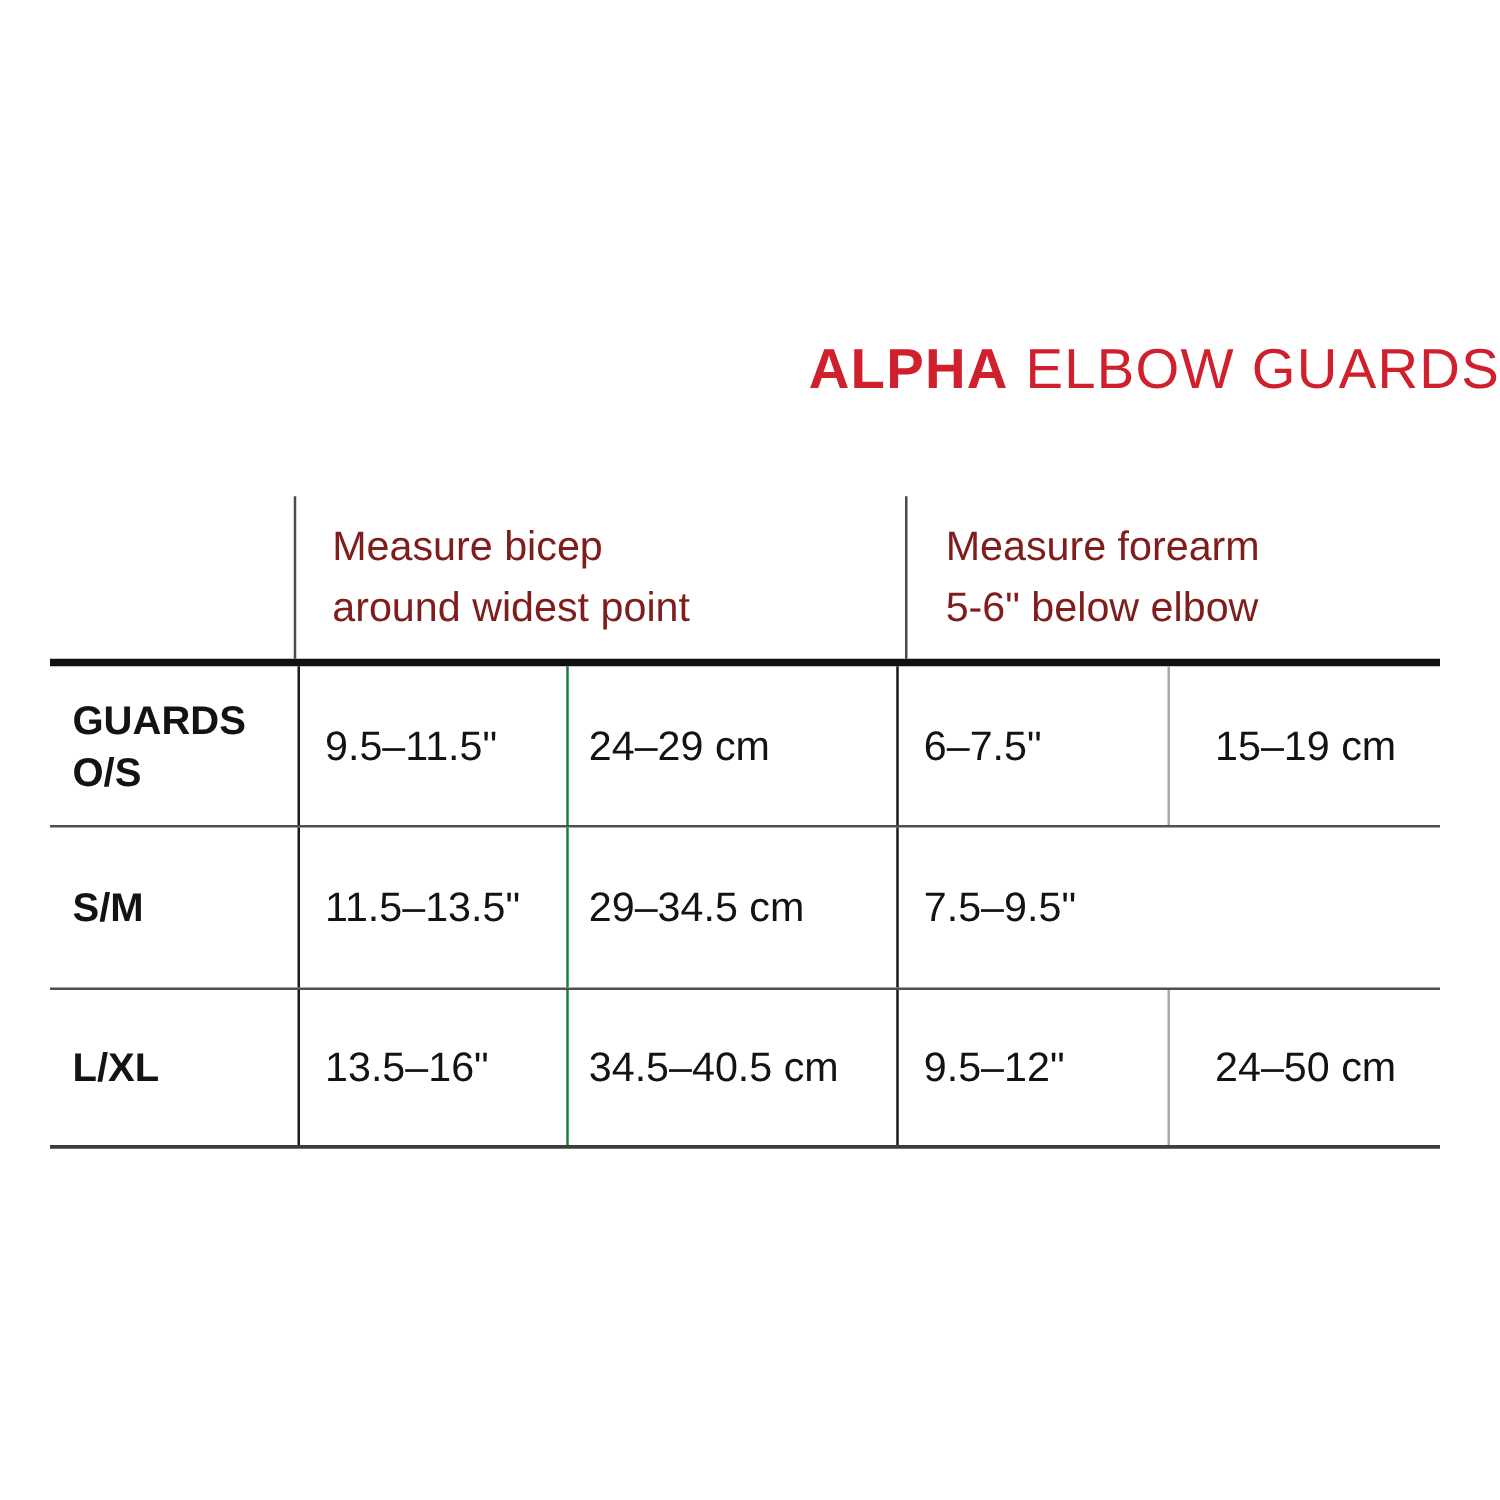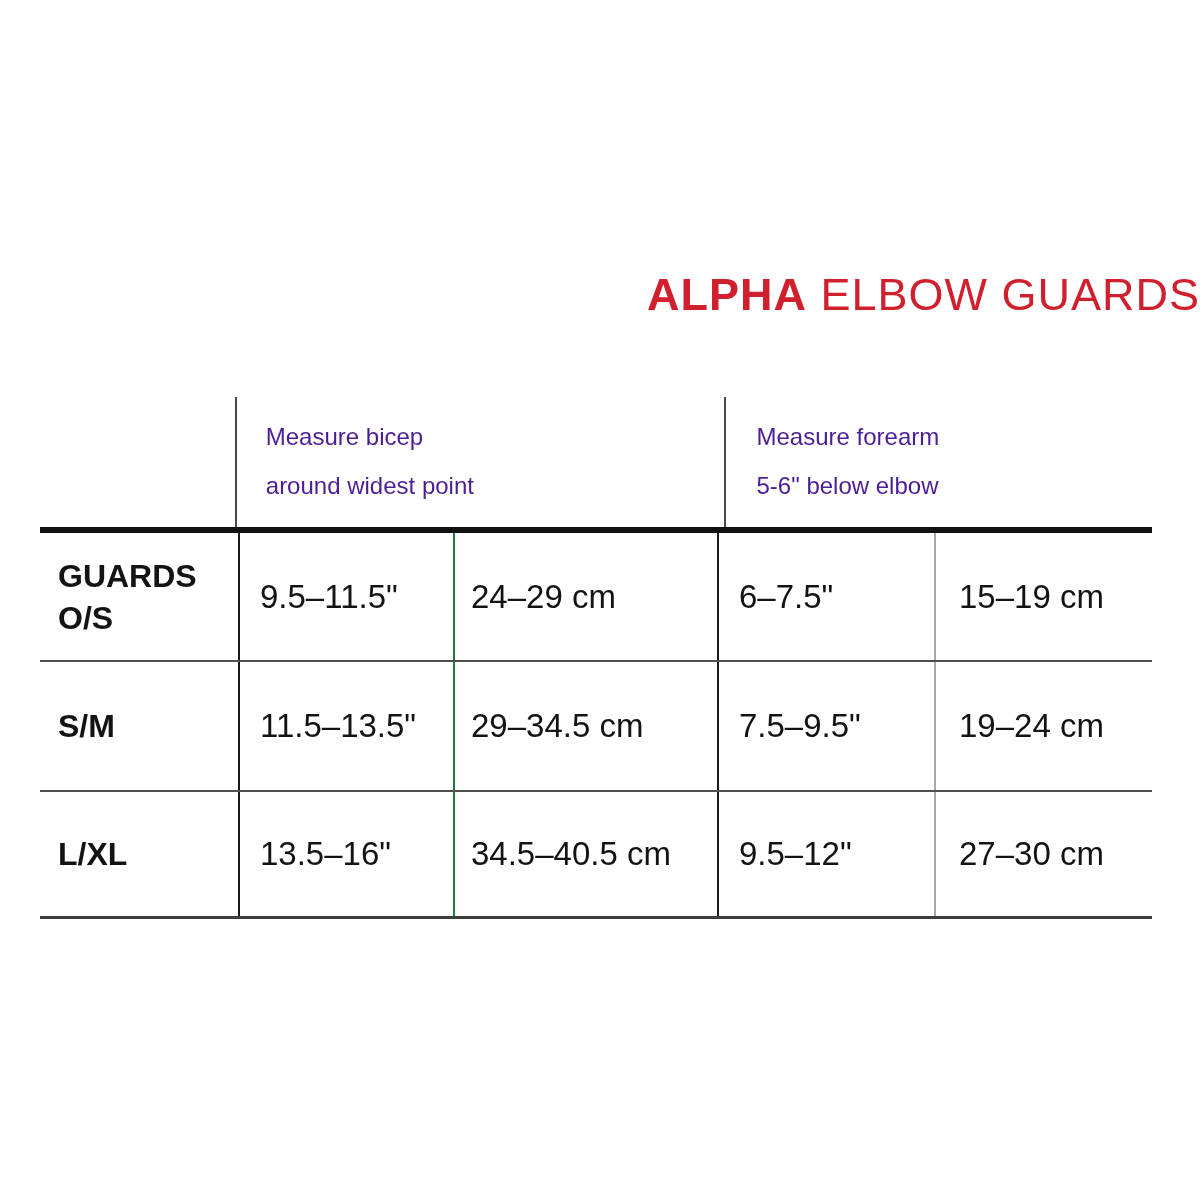--- a/index.html
+++ b/index.html
@@ -42,24 +42,24 @@
   }
 
   
   .thead {
     display: flex;
     height: 130px;
     align-items: stretch;
   }
   .th-spacer { width: 198px; }
   .th-group {
-    font-size: 24px;
+    font-size: 33px;
     line-height: 49px;
     padding-top: 15px;
-    color: #4c1d95;
+    color: #7f1d1d;
     border-left: 2px solid #4a4a4a;
   }
   .th-group.bicep   { width: 479px; padding-left: 29px; }
   .th-group.forearm { width: 435px; padding-left: 31px; margin-left: 17px; }
 
   
   .thick-rule {
     height: 6px;
     background: #111111;
   }
@@ -84,21 +84,21 @@
   .cell.label {
     width: 198px;
     padding-left: 18px;
     font-weight: 700;
     font-size: 32px;
     white-space: normal;
   }
   .cell.c1 { width: 215px; border-left: 2px solid #1a1a1a; padding-left: 20px; }
   .cell.c2 { width: 264px; border-left: 2px solid #15803d; padding-left: 16px; }
   .cell.c3 { width: 217px; border-left: 2px solid #1a1a1a; padding-left: 20px; }
-  .cell.c4 { width: 218px; border-left: 2px solid #a8a8a8; padding-left: 23px; }
+  .cell.c4 { width: 218px; border-left: 2px solid #a8a8a8; padding-left: 36px; }
 </style>
 </head>
 <body>
 
 <div class="chart-title">
   <span class="brand">ALPHA</span><span>&nbsp;</span><span class="product">ELBOW GUARDS</span>
 </div>
 
 <div class="size-table">
 
@@ -122,24 +122,23 @@
     <div class="cell c2">24–29 cm</div>
     <div class="cell c3">6–7.5"</div>
     <div class="cell c4">15–19 cm</div>
   </div>
 
   <div class="trow r1">
     <div class="cell label">S/M</div>
     <div class="cell c1">11.5–13.5"</div>
     <div class="cell c2">29–34.5 cm</div>
     <div class="cell c3">7.5–9.5"</div>
-    <div class="cell c4">19–24 cm</div>
   </div>
 
   <div class="trow r2">
     <div class="cell label">L/XL</div>
     <div class="cell c1">13.5–16"</div>
     <div class="cell c2">34.5–40.5 cm</div>
     <div class="cell c3">9.5–12"</div>
-    <div class="cell c4">27–30 cm</div>
+    <div class="cell c4">24–50 cm</div>
   </div>
 
 </div>
 
 </body></html>

